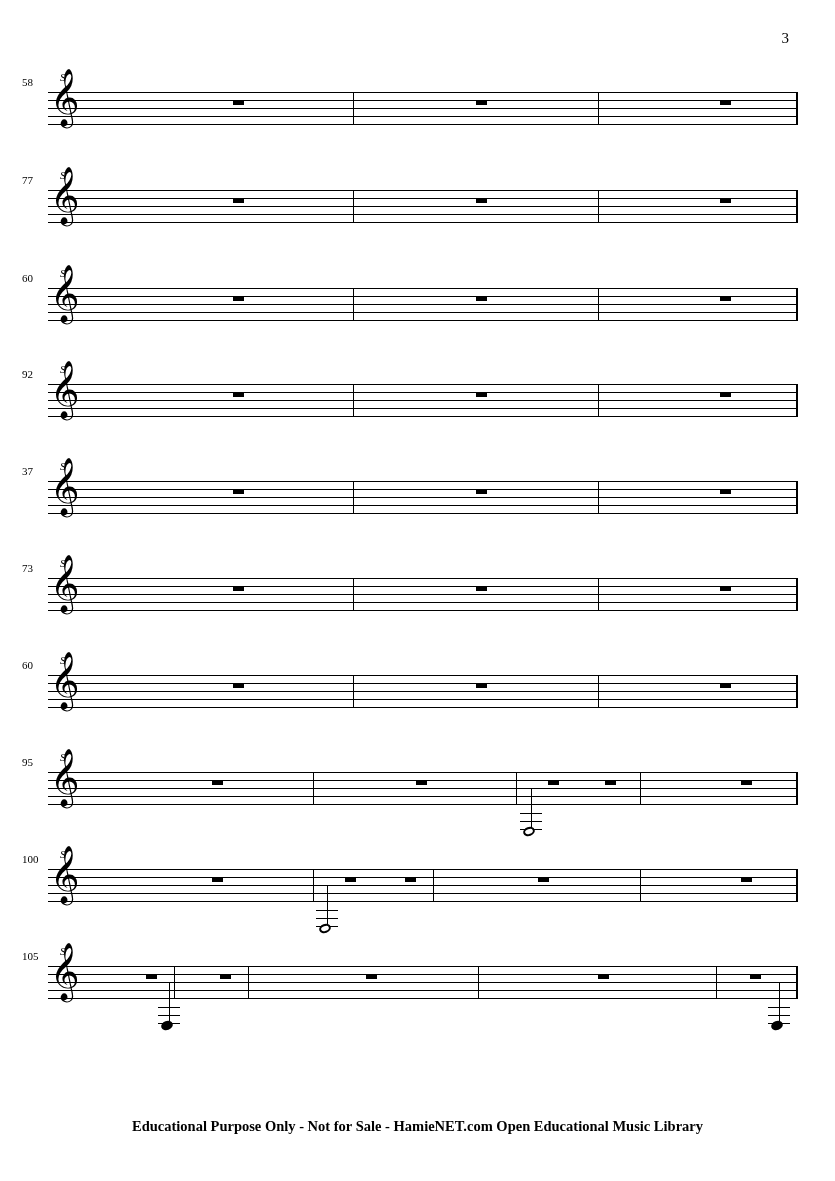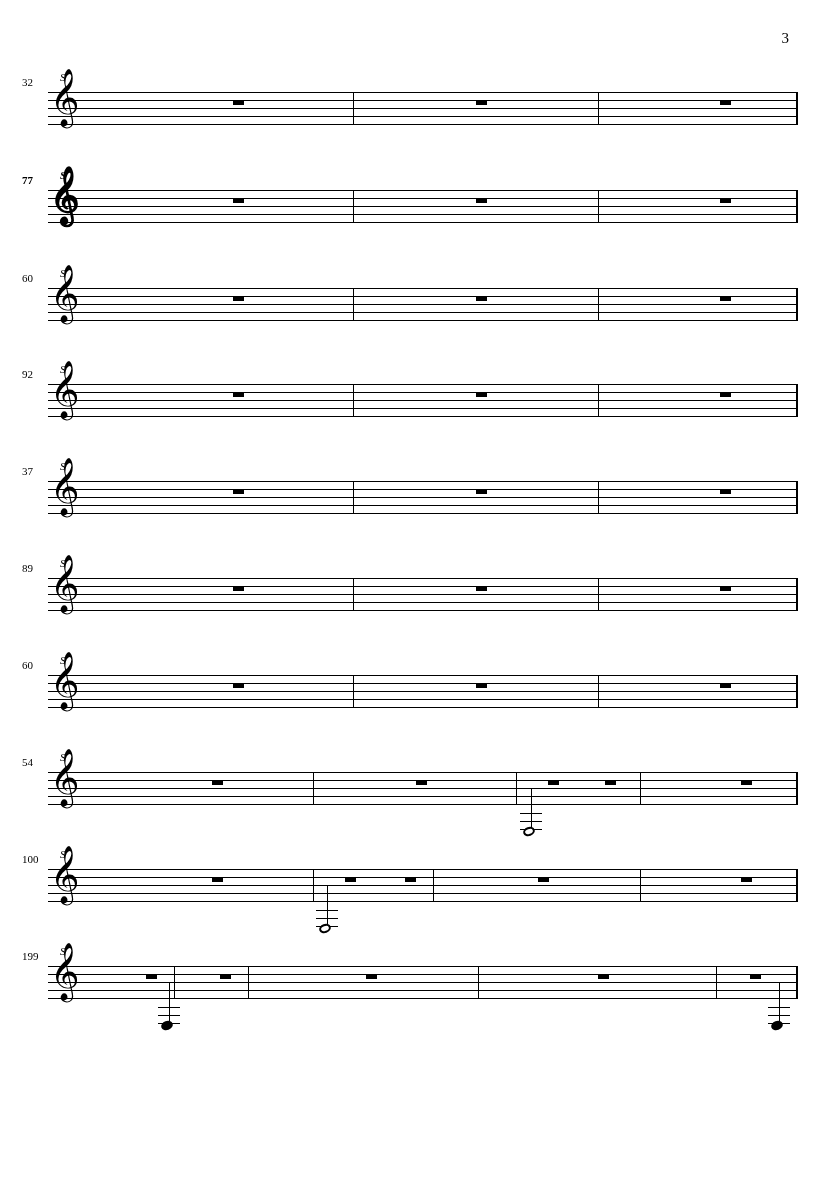--- a/index.html
+++ b/index.html
@@ -156,31 +156,31 @@
 
   <div id="systems">
       <div class="system" style="top: 92px;">
         <div class="staff">
           <div class="line"></div>
           <div class="line"></div>
           <div class="line"></div>
           <div class="line"></div>
           <div class="line"></div>
         </div>
-        <div class="measure-num">32</div>
-        <div class="clef">𝄞</div>
-        <div class="voice-label">S</div>
-        <div class="rest" style="left: 185px;"></div>
-        <div class="rest" style="left: 428px;"></div>
-        <div class="rest" style="left: 672px;"></div>
-        <div class="barline" style="left: 305px;"></div>
-        <div class="barline" style="left: 550px;"></div>
-        <div class="barline thick" style="left: 748px;"></div>
-      </div>
-      <div class="system" style="top: 190px; font-weight: bold;">
+        <div class="measure-num">58</div>
+        <div class="clef">𝄞</div>
+        <div class="voice-label">S</div>
+        <div class="rest" style="left: 185px;"></div>
+        <div class="rest" style="left: 428px;"></div>
+        <div class="rest" style="left: 672px;"></div>
+        <div class="barline" style="left: 305px;"></div>
+        <div class="barline" style="left: 550px;"></div>
+        <div class="barline thick" style="left: 748px;"></div>
+      </div>
+      <div class="system" style="top: 190px;">
         <div class="staff">
           <div class="line"></div>
           <div class="line"></div>
           <div class="line"></div>
           <div class="line"></div>
           <div class="line"></div>
         </div>
         <div class="measure-num">77</div>
         <div class="clef">𝄞</div>
         <div class="voice-label">S</div>
@@ -246,21 +246,21 @@
         <div class="barline thick" style="left: 748px;"></div>
       </div>
       <div class="system" style="top: 578px;">
         <div class="staff">
           <div class="line"></div>
           <div class="line"></div>
           <div class="line"></div>
           <div class="line"></div>
           <div class="line"></div>
         </div>
-        <div class="measure-num">89</div>
+        <div class="measure-num">73</div>
         <div class="clef">𝄞</div>
         <div class="voice-label">S</div>
         <div class="rest" style="left: 185px;"></div>
         <div class="rest" style="left: 428px;"></div>
         <div class="rest" style="left: 672px;"></div>
         <div class="barline" style="left: 305px;"></div>
         <div class="barline" style="left: 550px;"></div>
         <div class="barline thick" style="left: 748px;"></div>
       </div>
       <div class="system" style="top: 675px;">
@@ -282,21 +282,21 @@
         <div class="barline thick" style="left: 748px;"></div>
       </div>
       <div class="system" style="top: 772px;">
         <div class="staff">
           <div class="line"></div>
           <div class="line"></div>
           <div class="line"></div>
           <div class="line"></div>
           <div class="line"></div>
         </div>
-        <div class="measure-num">54</div>
+        <div class="measure-num">95</div>
         <div class="clef">𝄞</div>
         <div class="voice-label">S</div>
         <div class="rest" style="left: 164px;"></div>
         <div class="rest" style="left: 368px;"></div>
         <div class="rest" style="left: 500px;"></div>
         <div class="rest" style="left: 557px;"></div>
         <div class="rest" style="left: 693px;"></div>
         <div class="barline" style="left: 265px;"></div>
         <div class="barline" style="left: 468px;"></div>
         <div class="barline" style="left: 592px;"></div>
@@ -338,21 +338,21 @@
         </div>
       </div>
       <div class="system" style="top: 966px;">
         <div class="staff">
           <div class="line"></div>
           <div class="line"></div>
           <div class="line"></div>
           <div class="line"></div>
           <div class="line"></div>
         </div>
-        <div class="measure-num">199</div>
+        <div class="measure-num">105</div>
         <div class="clef">𝄞</div>
         <div class="voice-label">S</div>
         <div class="rest" style="left: 98px;"></div>
         <div class="rest" style="left: 172px;"></div>
         <div class="rest" style="left: 318px;"></div>
         <div class="rest" style="left: 550px;"></div>
         <div class="rest" style="left: 702px;"></div>
         <div class="barline" style="left: 126px;"></div>
         <div class="barline" style="left: 200px;"></div>
         <div class="barline" style="left: 430px;"></div>
@@ -368,14 +368,15 @@
         <div class="lownote" style="left: 720px;">
           <div class="ledger l1"></div>
           <div class="ledger l2"></div>
           <div class="ledger l3"></div>
           <div class="stem"></div>
           <div class="head"></div>
         </div>
       </div>
     </div>
 
+  <div class="footer">Educational Purpose Only - Not for Sale - HamieNET.com Open Educational Music Library</div>
 
 </div>
 
 </body></html>

